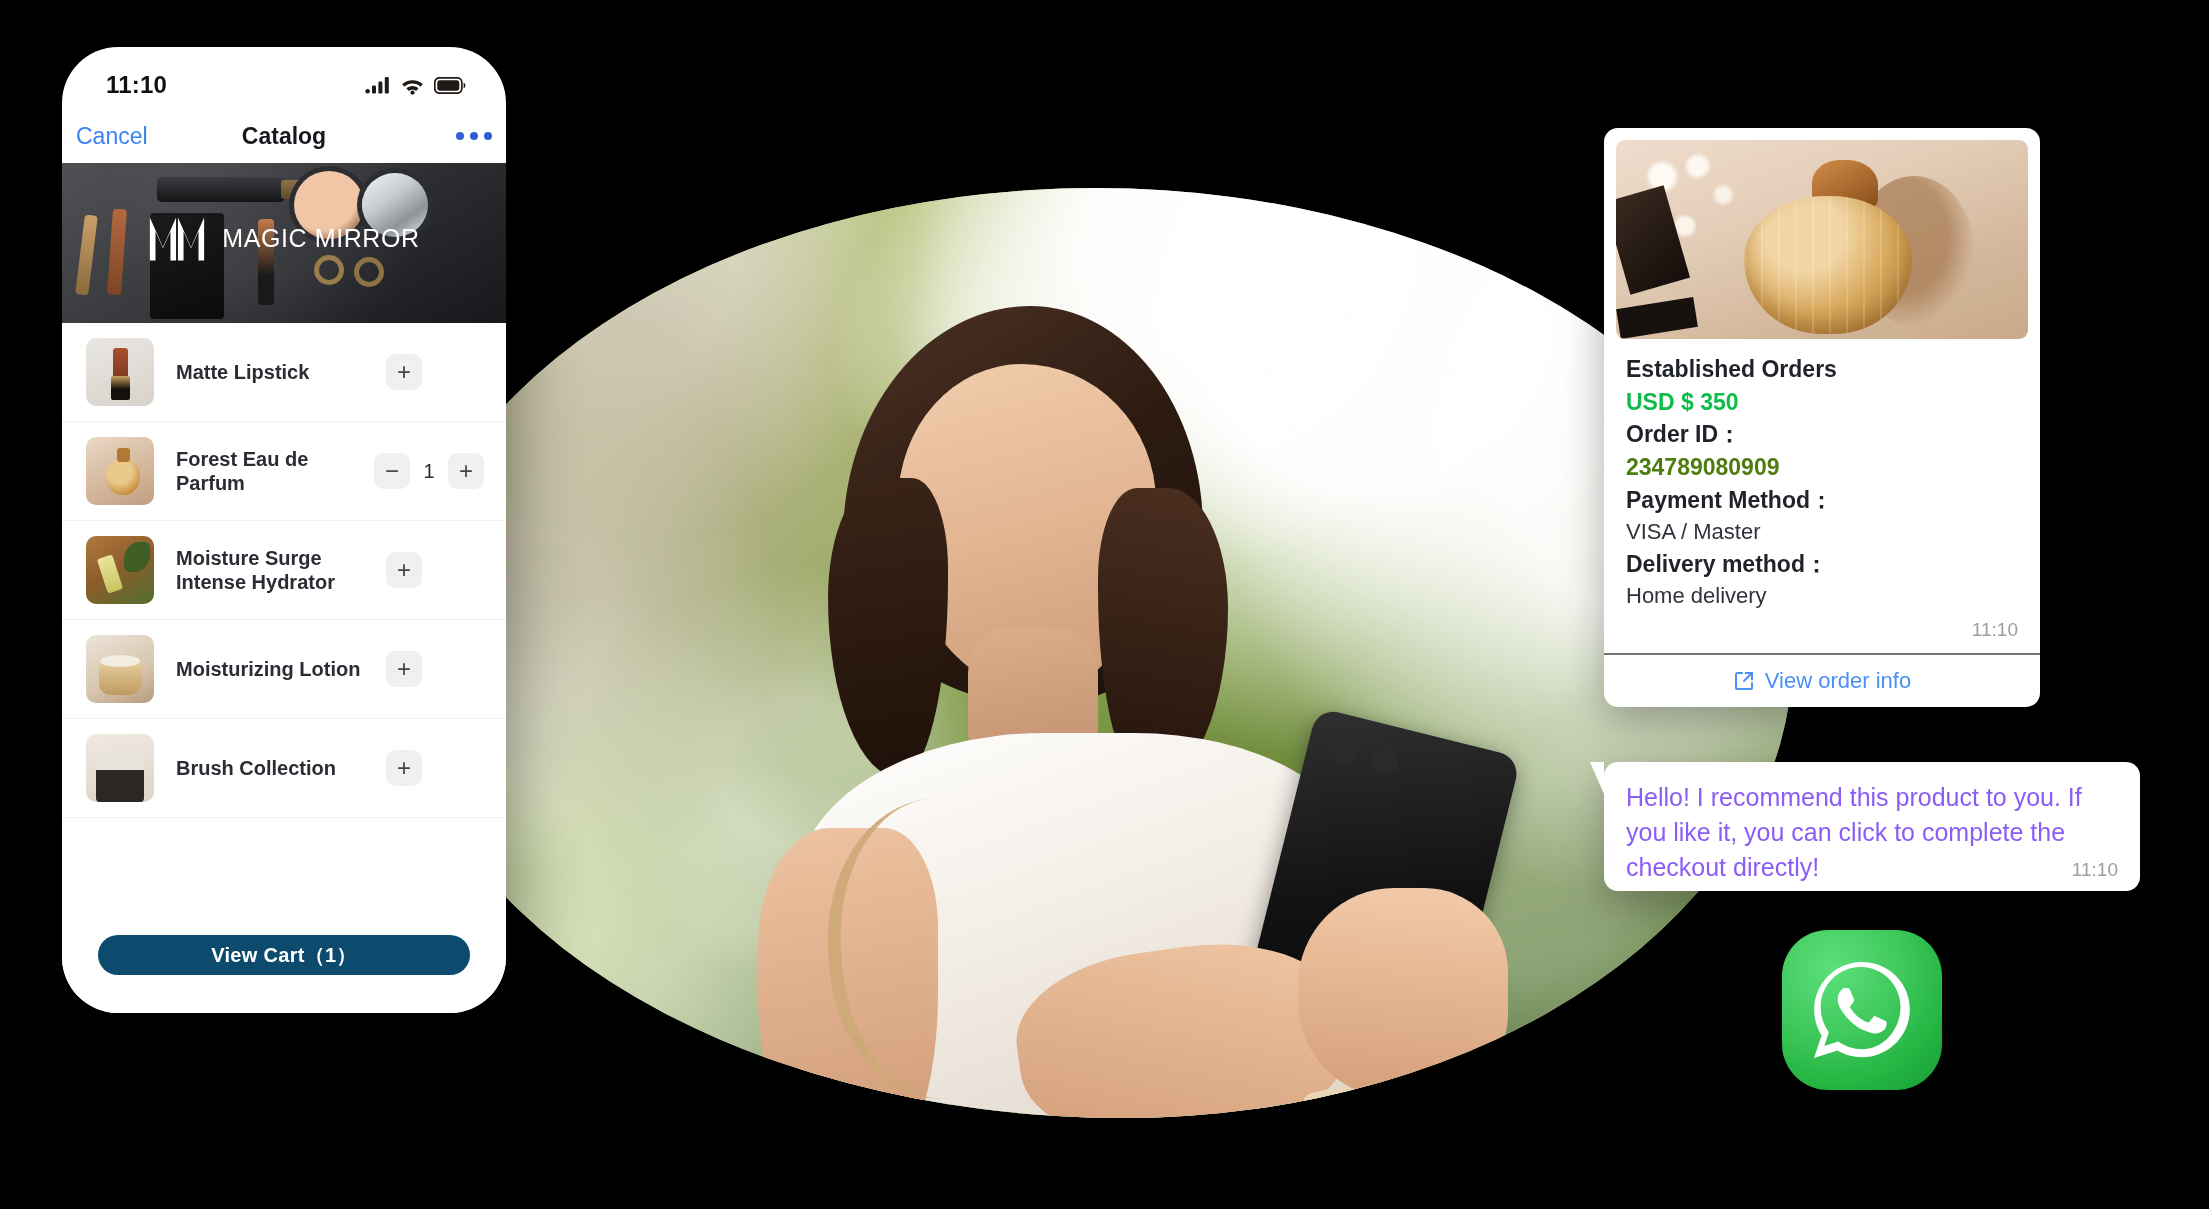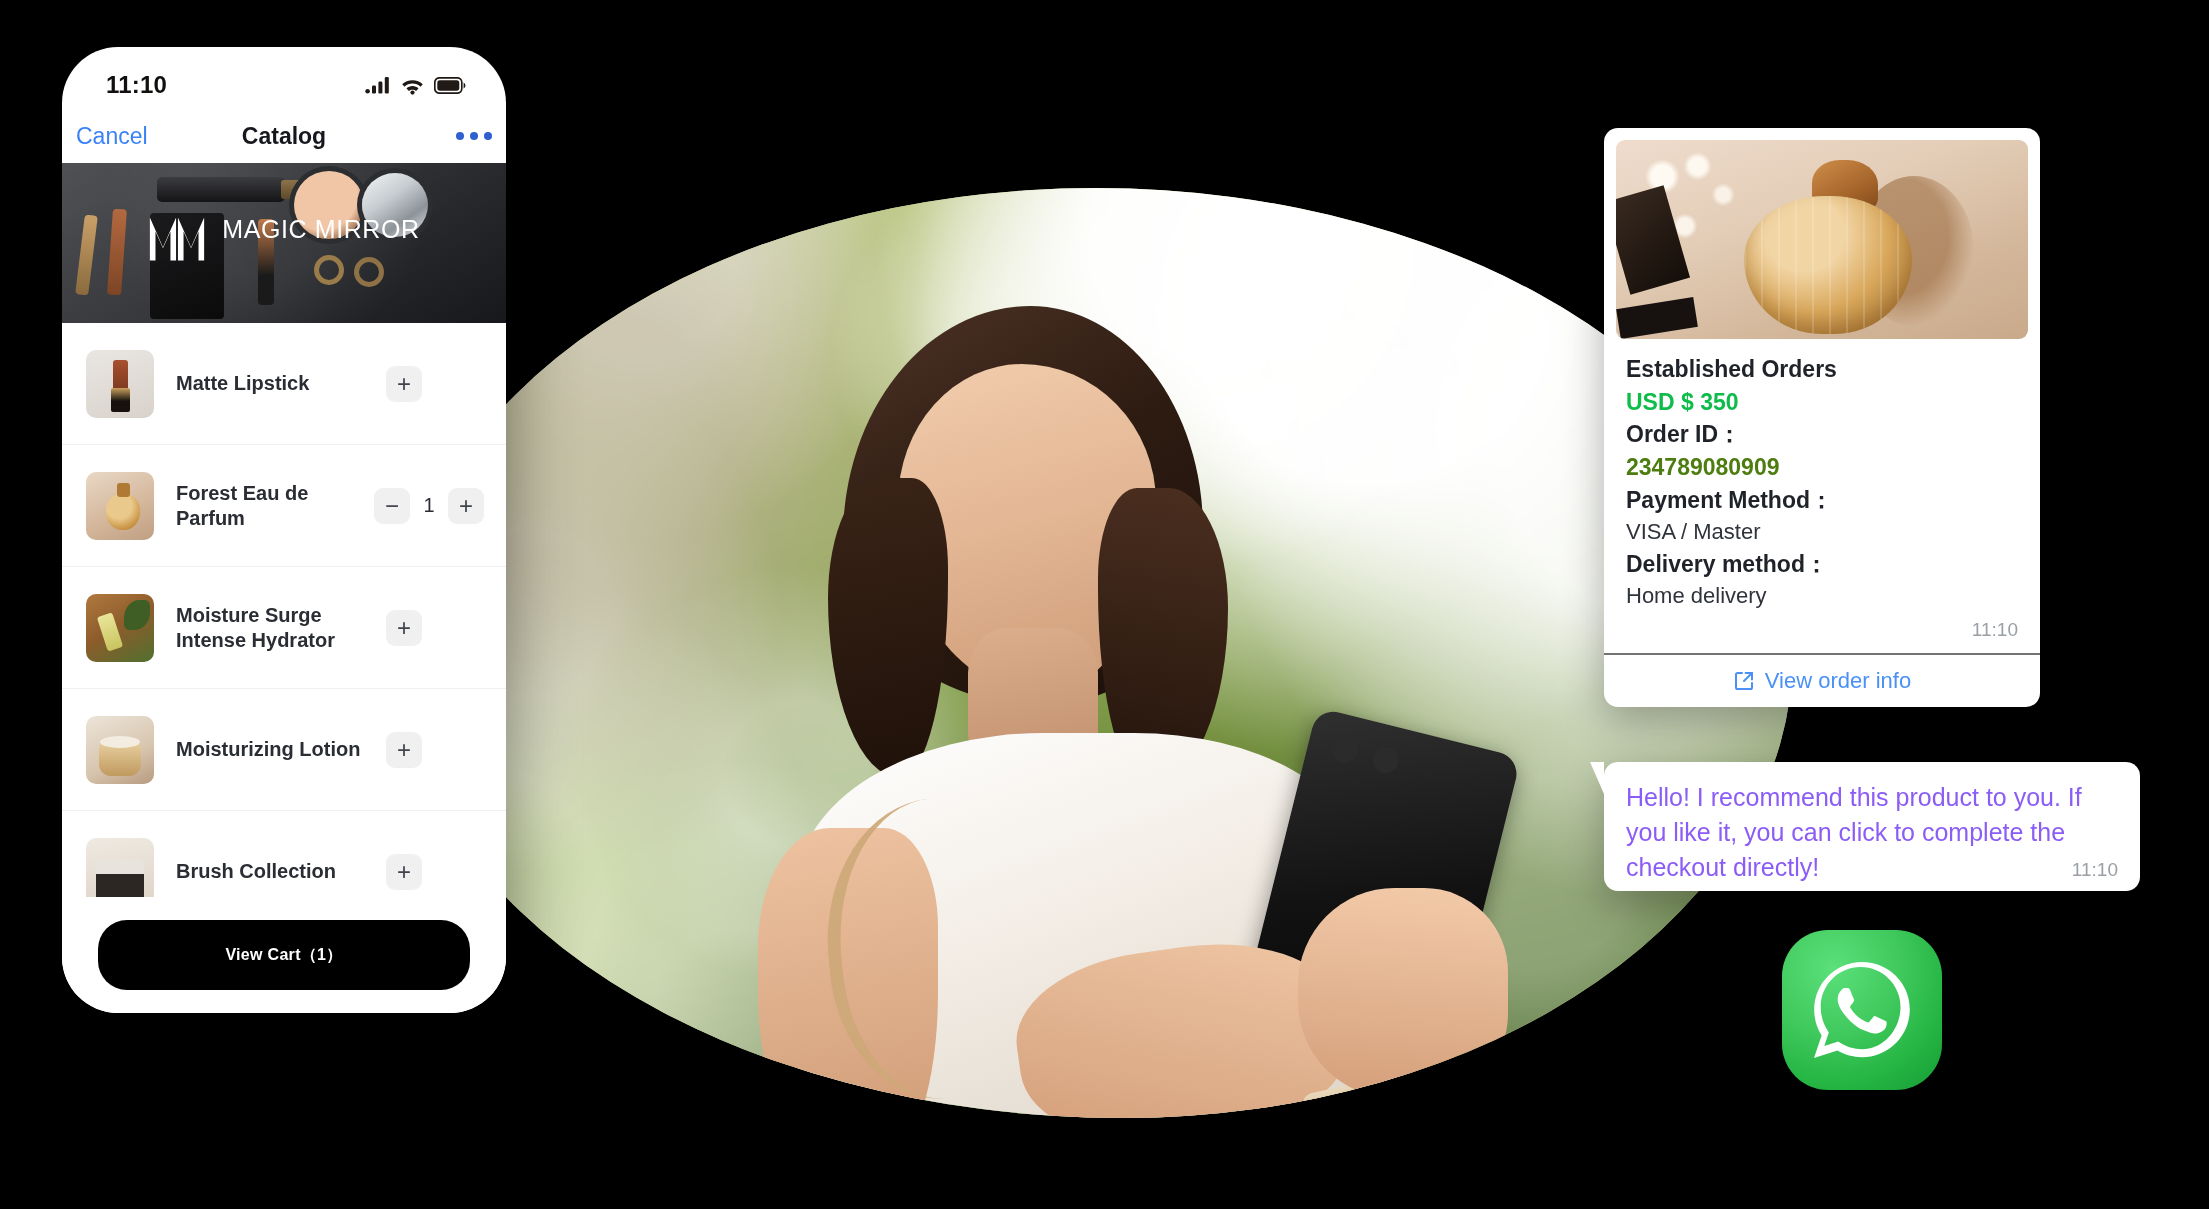--- a/index.html
+++ b/index.html
@@ -180,31 +180,31 @@
   .b-compact { left:232px; top:8px; width:70px; height:68px; border-radius:50%; background:radial-gradient(circle at 40% 35%, #f0c6a7 0 58%, #b88c6b 72%, #55433a 100%); box-shadow:0 0 0 5px #2c2d31; }
   .b-mirror { left:300px; top:10px; width:66px; height:64px; border-radius:50%; background:linear-gradient(145deg,#f4f6f7 0%,#c6ccd0 40%,#8d9499 70%,#e6eaec 100%); box-shadow:0 0 0 5px #2c2d31; }
   .b-lip1{ left:18px; top:52px; width:13px; height:80px; background:linear-gradient(180deg,#caa069,#8a6a3d); border-radius:4px; transform:rotate(7deg); }
   .b-lip2{ left:48px; top:46px; width:14px; height:86px; background:linear-gradient(180deg,#b4693f,#7c4526); border-radius:4px; transform:rotate(4deg); }
   .b-lip3{ left:196px; top:56px; width:16px; height:86px; background:linear-gradient(180deg,#c07a4a,#1a1a1a 66%); border-radius:4px; }
   .b-pouch{ left:88px; top:50px; width:74px; height:106px; background:linear-gradient(160deg,#1b1b1d,#0b0b0c); border-radius:4px; }
   .b-ring1{ left:252px; top:92px; width:30px; height:30px; border-radius:50%; border:5px solid #9a7c4b; }
   .b-ring2{ left:292px; top:94px; width:30px; height:30px; border-radius:50%; border:5px solid #8e7245; }
   .banner-logo {
     position: absolute; left: 0; right: 0; top: 52px;
-    display: flex; justify-content: center; gap: 16px;
+    display: flex; align-items: center; justify-content: center; gap: 16px;
   }
   .mm-mark { width: 58px; height: 46px; }
   .banner-name { color: #fff; font-size: 25px; letter-spacing: .6px; font-weight: 500; }
 
   .product-list { flex: 1 1 auto; overflow: hidden; background: #fff; }
   .product-row {
     display: flex; align-items: center;
     padding: 10px 22px 10px 24px;
     border-bottom: 1px solid #f0f0f1;
-    height: 122px;
+    height: 99px;
   }
   .product-thumb {
     width: 68px; height: 68px; flex: 0 0 68px;
     border-radius: 10px; overflow: hidden; position: relative;
   }
   .t-lipstick { background: linear-gradient(160deg,#e9e6e2 0%,#d9d2cb 100%); }
   .t-lipstick::before{ content:""; position:absolute; left:27px; top:10px; width:15px; height:30px; background:linear-gradient(180deg,#a8502f,#7d3a20); border-radius:3px 3px 0 0; }
   .t-lipstick::after{ content:""; position:absolute; left:25px; top:38px; width:19px; height:24px; background:linear-gradient(180deg,#c9a15e,#16110d 55%); border-radius:2px; }
   .t-perfume { background: linear-gradient(155deg,#e9d8c6 0%,#d5b89d 55%,#c09f82 100%); }
   .t-perfume::before{ content:""; position:absolute; left:20px; top:22px; width:34px; height:36px; background:radial-gradient(circle at 38% 32%, #eac98c 0 40%, #c8913f 75%, #9a6a27 100%); border-radius:44% 44% 48% 48%; }
@@ -235,23 +235,23 @@
   .sq-btn {
     width: 36px; height: 36px; border-radius: 9px;
     background: #f0f0f1; border: none;
     display: flex; align-items: center; justify-content: center;
     color: #40444a; font-size: 24px; line-height: 1; cursor: pointer;
   }
   .qty { font-size: 20px; color: #2a2d33; min-width: 12px; text-align: center; }
 
   .cart-bar { flex: 0 0 116px; background: #fff; display: flex; align-items: center; justify-content: center; }
   .cart-btn {
-    width: 372px; height: 70px; border: none; border-radius: 29px;
-    background: #000000; color: #fff;
-    font-size: 16px; font-weight: 700; letter-spacing: .3px; cursor: pointer;
+    width: 372px; height: 40px; border: none; border-radius: 29px;
+    background: #0c4a6e; color: #fff;
+    font-size: 20px; font-weight: 700; letter-spacing: .3px; cursor: pointer;
     font-family: "Liberation Sans", sans-serif;
   }
 
   
   .order-card {
     position: absolute; left: 1604px; top: 128px;
     width: 436px; border-radius: 14px; background: #fff;
     box-shadow: 0 14px 42px rgba(0,0,0,0.30);
     overflow: hidden;
   }

